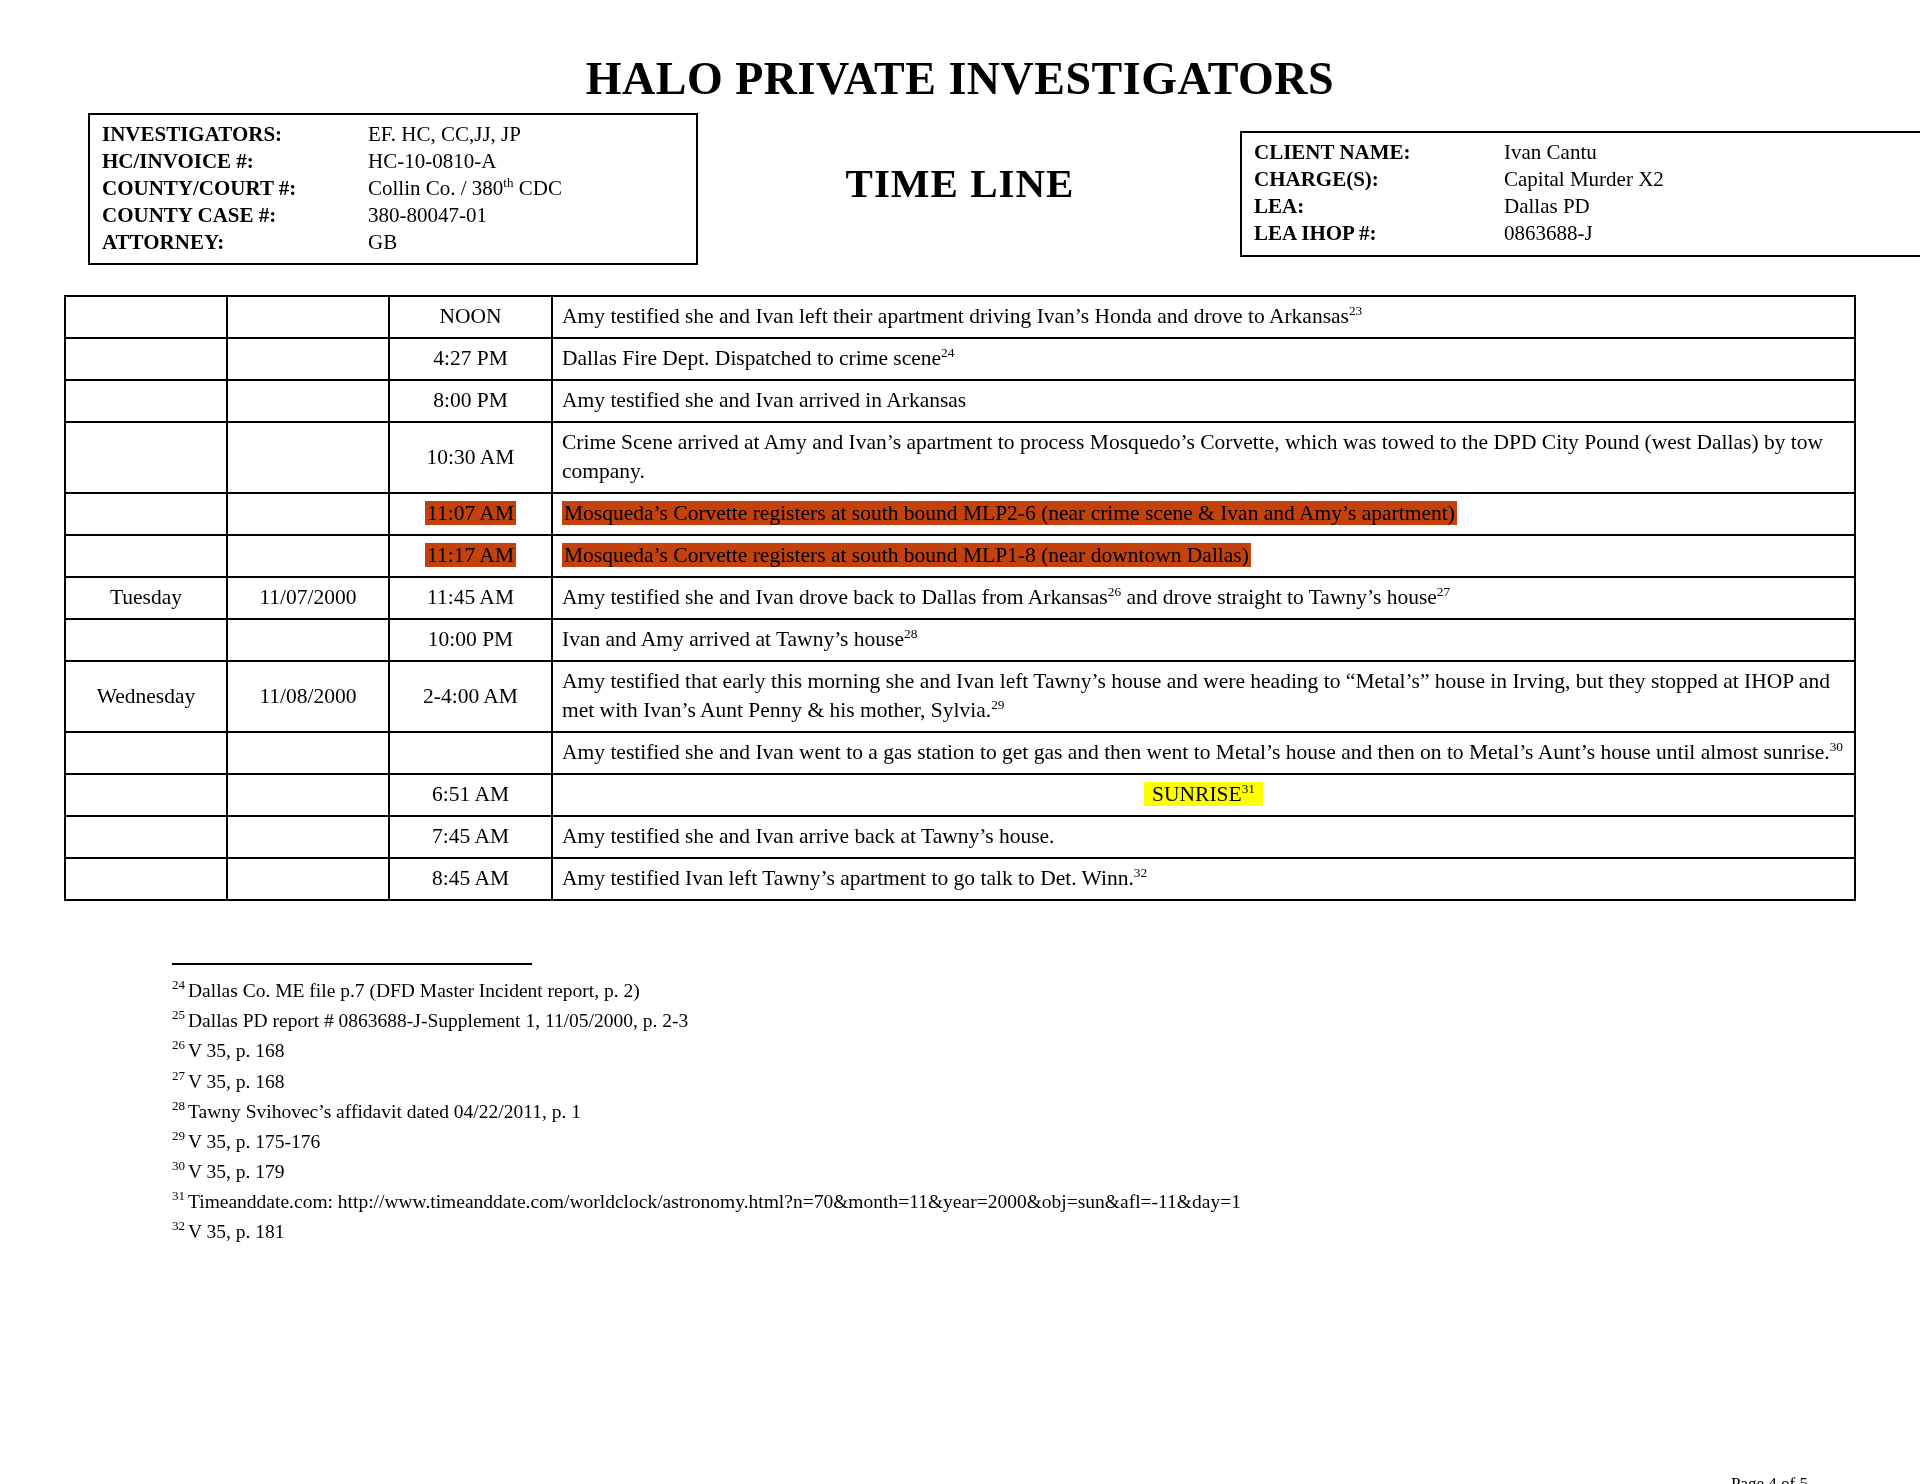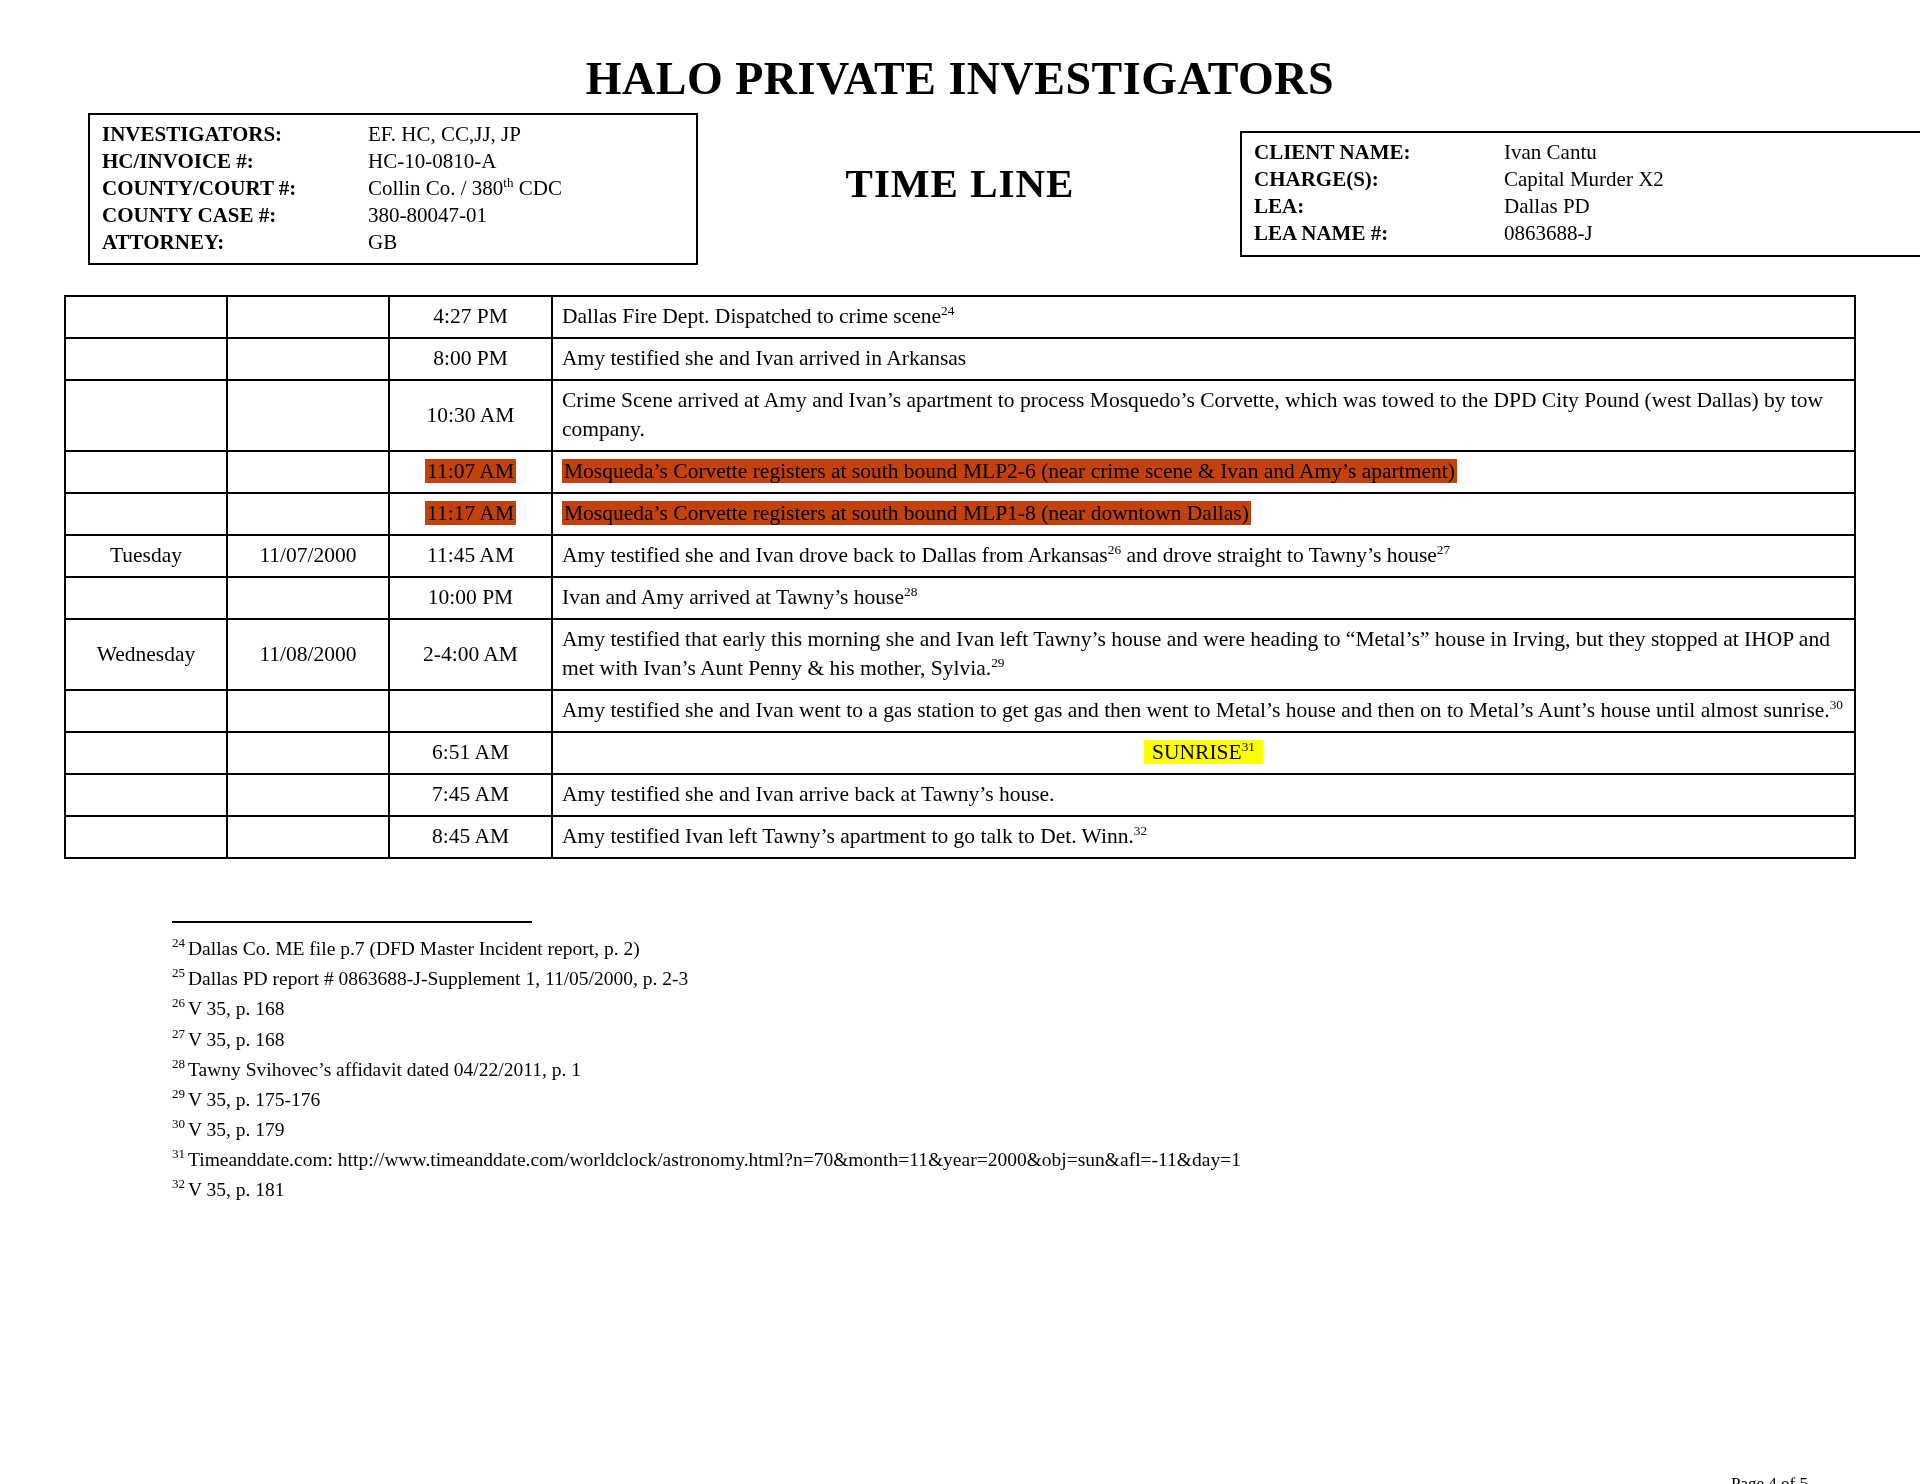--- a/index.html
+++ b/index.html
@@ -172,28 +172,34 @@
         </div>
         <div class="info-line">
           <span class="info-label">CHARGE(S):</span>
           <span class="info-value">Capital Murder X2</span>
         </div>
         <div class="info-line">
           <span class="info-label">LEA:</span>
           <span class="info-value">Dallas PD</span>
         </div>
         <div class="info-line">
-          <span class="info-label">LEA NAME #:</span>
+          <span class="info-label">LEA IHOP #:</span>
           <span class="info-value">0863688-J</span>
         </div>
       </div>
   </div>
 
   <table class="timeline">
     <tbody id="timeline-body">
+        <tr>
+          <td class="c-day"></td>
+          <td class="c-date"></td>
+          <td class="c-time">NOON</td>
+          <td class="c-desc">Amy testified she and Ivan left their apartment driving Ivan’s Honda and drove to Arkansas<sup>23</sup></td>
+        </tr>
         <tr>
           <td class="c-day"></td>
           <td class="c-date"></td>
           <td class="c-time">4:27 PM</td>
           <td class="c-desc">Dallas Fire Dept. Dispatched to crime scene<sup>24</sup></td>
         </tr>
         <tr>
           <td class="c-day"></td>
           <td class="c-date"></td>
           <td class="c-time">8:00 PM</td>

